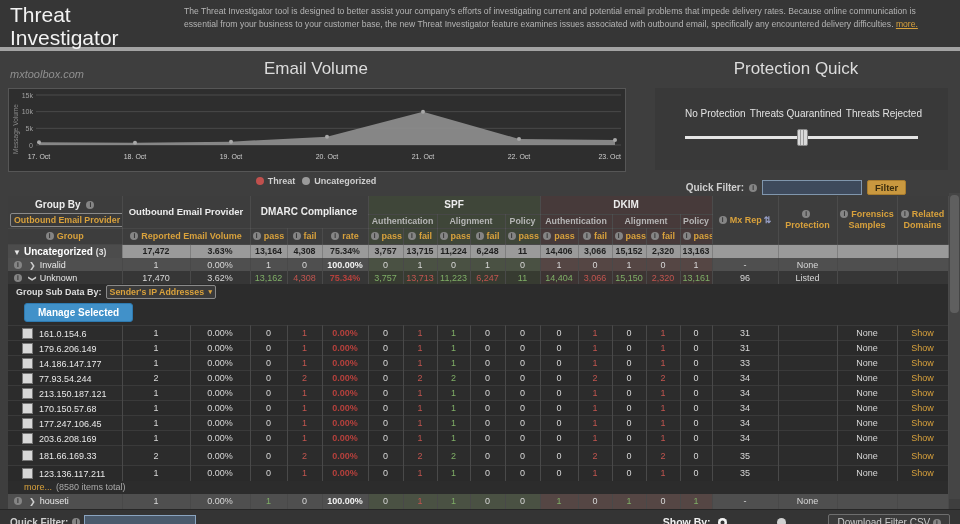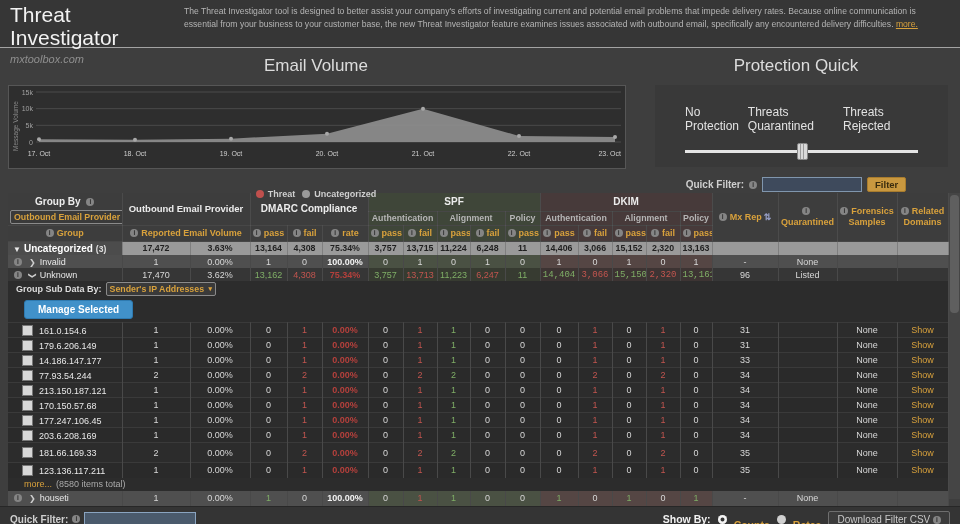--- a/index.html
+++ b/index.html
@@ -1,37 +1,37 @@
 <!DOCTYPE html>
 <html><head>
 <meta charset="utf-8">
 <style>
   html,body{margin:0;padding:0;background:#2b2b2b;}
   #app{position:relative;width:960px;height:524px;background:#3e3e3e;overflow:hidden;
        font-family:"Liberation Sans",sans-serif;-webkit-font-smoothing:antialiased;}
 
   
-  .topbar{height:47px;background:#363636;border-bottom:1px solid #a3a3a3;display:flex;}
+  .topbar{height:47px;background:#363636;border-bottom:4px solid #a3a3a3;display:flex;}
   .brand{width:170px;padding:3px 0 0 10px;flex:none;}
   .brand .title{font-size:21px;color:#f2f2f2;font-weight:400;line-height:1.1;}
-  .brand .site{font-size:11px;color:#8f8f8f;font-style:italic;margin-top:4px;}
+  .brand .site{font-size:11px;color:#8f8f8f;font-style:italic;margin-top:19px;}
   .desc{flex:1;padding:5px 10px 0 4px;font-size:8.6px;line-height:1.55;color:#b5b5b5;}
   .desc .more{color:#d8a13c;text-decoration:underline;display:inline-block;cursor:pointer;}
 
   
   .middle{height:145px;display:flex;}
   .col-left{width:632px;flex:none;}
   .col-right{flex:1;}
   .section-title{text-align:center;color:#dcdcdc;font-size:17px;font-weight:400;margin:8px 0 9px;}
   .chart-panel{margin-left:8px;width:616px;height:82px;background:#2e2e2e;border:1px solid #565656;position:relative;}
-  .legend{display:flex;justify-content:center;gap:7px;margin-top:20px;font-size:9px;font-weight:bold;color:#cfcfcf;}
+  .legend{display:flex;justify-content:center;gap:7px;margin-top:4px;font-size:9px;font-weight:bold;color:#cfcfcf;}
   .legend .dot{display:inline-block;width:8px;height:8px;border-radius:50%;margin-right:4px;vertical-align:-1px;}
 
   .prot-panel{margin-left:23px;width:293px;height:82px;background:#393939;position:relative;}
-  .prot-labels{display:flex;justify-content:center;padding:20px 26px 0 30px;font-size:12px;color:#e2e2e2;}
+  .prot-labels{display:flex;justify-content:space-between;padding:20px 26px 0 30px;font-size:10px;color:#e2e2e2;}
   .slider{position:relative;margin:10px 30px 0;height:16px;}
   .slider .track{position:absolute;top:7px;left:0;right:0;height:3px;background:#e5e5e5;}
   .slider .handle{position:absolute;top:0;width:9px;height:15px;background:#dcdcdc;border:1px solid #888;
     border-radius:2px;background-image:linear-gradient(90deg,#d9d9d9 2px,#9a9a9a 2px,#9a9a9a 3px,#d9d9d9 3px,#d9d9d9 5px,#9a9a9a 5px,#9a9a9a 6px,#d9d9d9 6px);}
   .qf-top{margin-top:10px;display:flex;justify-content:center;align-items:center;gap:5px;
           font-size:10px;font-weight:bold;color:#cfcfcf;}
   .qf-input{width:100px;height:15px;background:#3e4a5c;border:1px solid #8096ad;color:#fff;font-size:9px;padding:0 3px;box-sizing:border-box;}
   .filter-btn{background:#c9983f;color:#3a2c0e;font-weight:bold;font-size:9.5px;border:1px solid #a87c2e;
               padding:1px 7px;border-radius:2px;cursor:pointer;font-family:inherit;}
 
@@ -56,21 +56,21 @@
   .caret{font-size:7px;vertical-align:1px;margin-left:2px;}
   .sort-icon{color:#98a0c8;font-size:9px;margin-left:2px;}
 
   td{border-right:1px solid rgba(255,255,255,.06);text-align:center;color:#d8d8d8;}
   td.sec-spf{background:rgba(110,140,70,.10);} td.sec-dkim{background:rgba(160,90,80,.10);}
   tr.row-summary td{background:#9a9a9a;color:#1f1f1f;font-weight:bold;font-size:8.8px;border-right:1px solid #7f7f7f;}
   tr.row-summary td.cell-first{background:#4c4c4c;color:#fff;text-align:left;}
   tr.row-light td{background:#4f4f4f;}
   tr.row-light td.sec-spf{background:#4a5143;} tr.row-light td.sec-dkim{background:#554644;}
   tr.row-dark td{background:#363636;}
-  tr.row-dark td.sec-spf{background:#373b31;} tr.row-dark td.sec-dkim{background:#3d3433;font-family:Liberation Mono, monospace;}
+  tr.row-dark td.sec-spf{background:#373b31;} tr.row-dark td.sec-dkim{background:#3d3433;}
   tr.row-ip td{background:#2c2c2c;border-top:1px solid #3a3a3a;}
   tr.row-ip.alt td{background:#2a2a2a;}
   tr.subrow td{background:#2c2c2c;text-align:left;}
   td.cell-first{text-align:left;}
   .green{color:#7fae66;} .red{color:#c2554f;}
   .rate-red{color:#b5403c;font-weight:bold;}
   .boldwhite{color:#f2f2f2;font-weight:bold;}
   .link{color:#d8a13c;cursor:pointer;}
   .tri{color:#e8e8e8;font-size:8px;margin:0 3px;}
   .chev{color:#cfcfcf;font-size:8px;margin:0 4px 0 3px;display:inline-block;}
@@ -210,21 +210,21 @@
             </span>
           </th>
           <th colspan="2" rowspan="2" style="font-size:9.5px">Outbound Email Provider</th>
           <th colspan="3" rowspan="2">DMARC Compliance</th>
           <th colspan="5" class="h-spf">SPF</th>
           <th colspan="5" class="h-dkim">DKIM</th>
           <th rowspan="3" class="yellow wrap">
             <span class="ii mr3">i</span><span>Mx Rep</span><span class="sort-icon">⇅</span>
           </th>
           <th rowspan="3" class="yellow wrap">
-            <span class="ii mr3">i</span><span>Quarantined</span>
+            <span class="ii mr3">i</span><span>Protection</span>
           </th>
           <th rowspan="3" class="yellow wrap">
             <span class="ii mr3">i</span><span>Forensics Samples</span>
           </th>
           <th rowspan="3" class="yellow wrap">
             <span class="ii mr3">i</span><span>Related Domains</span>
           </th>
         </tr>
         <tr style="height:14px">
           <th colspan="2" class="h-spf subgrp">Authentication</th>

